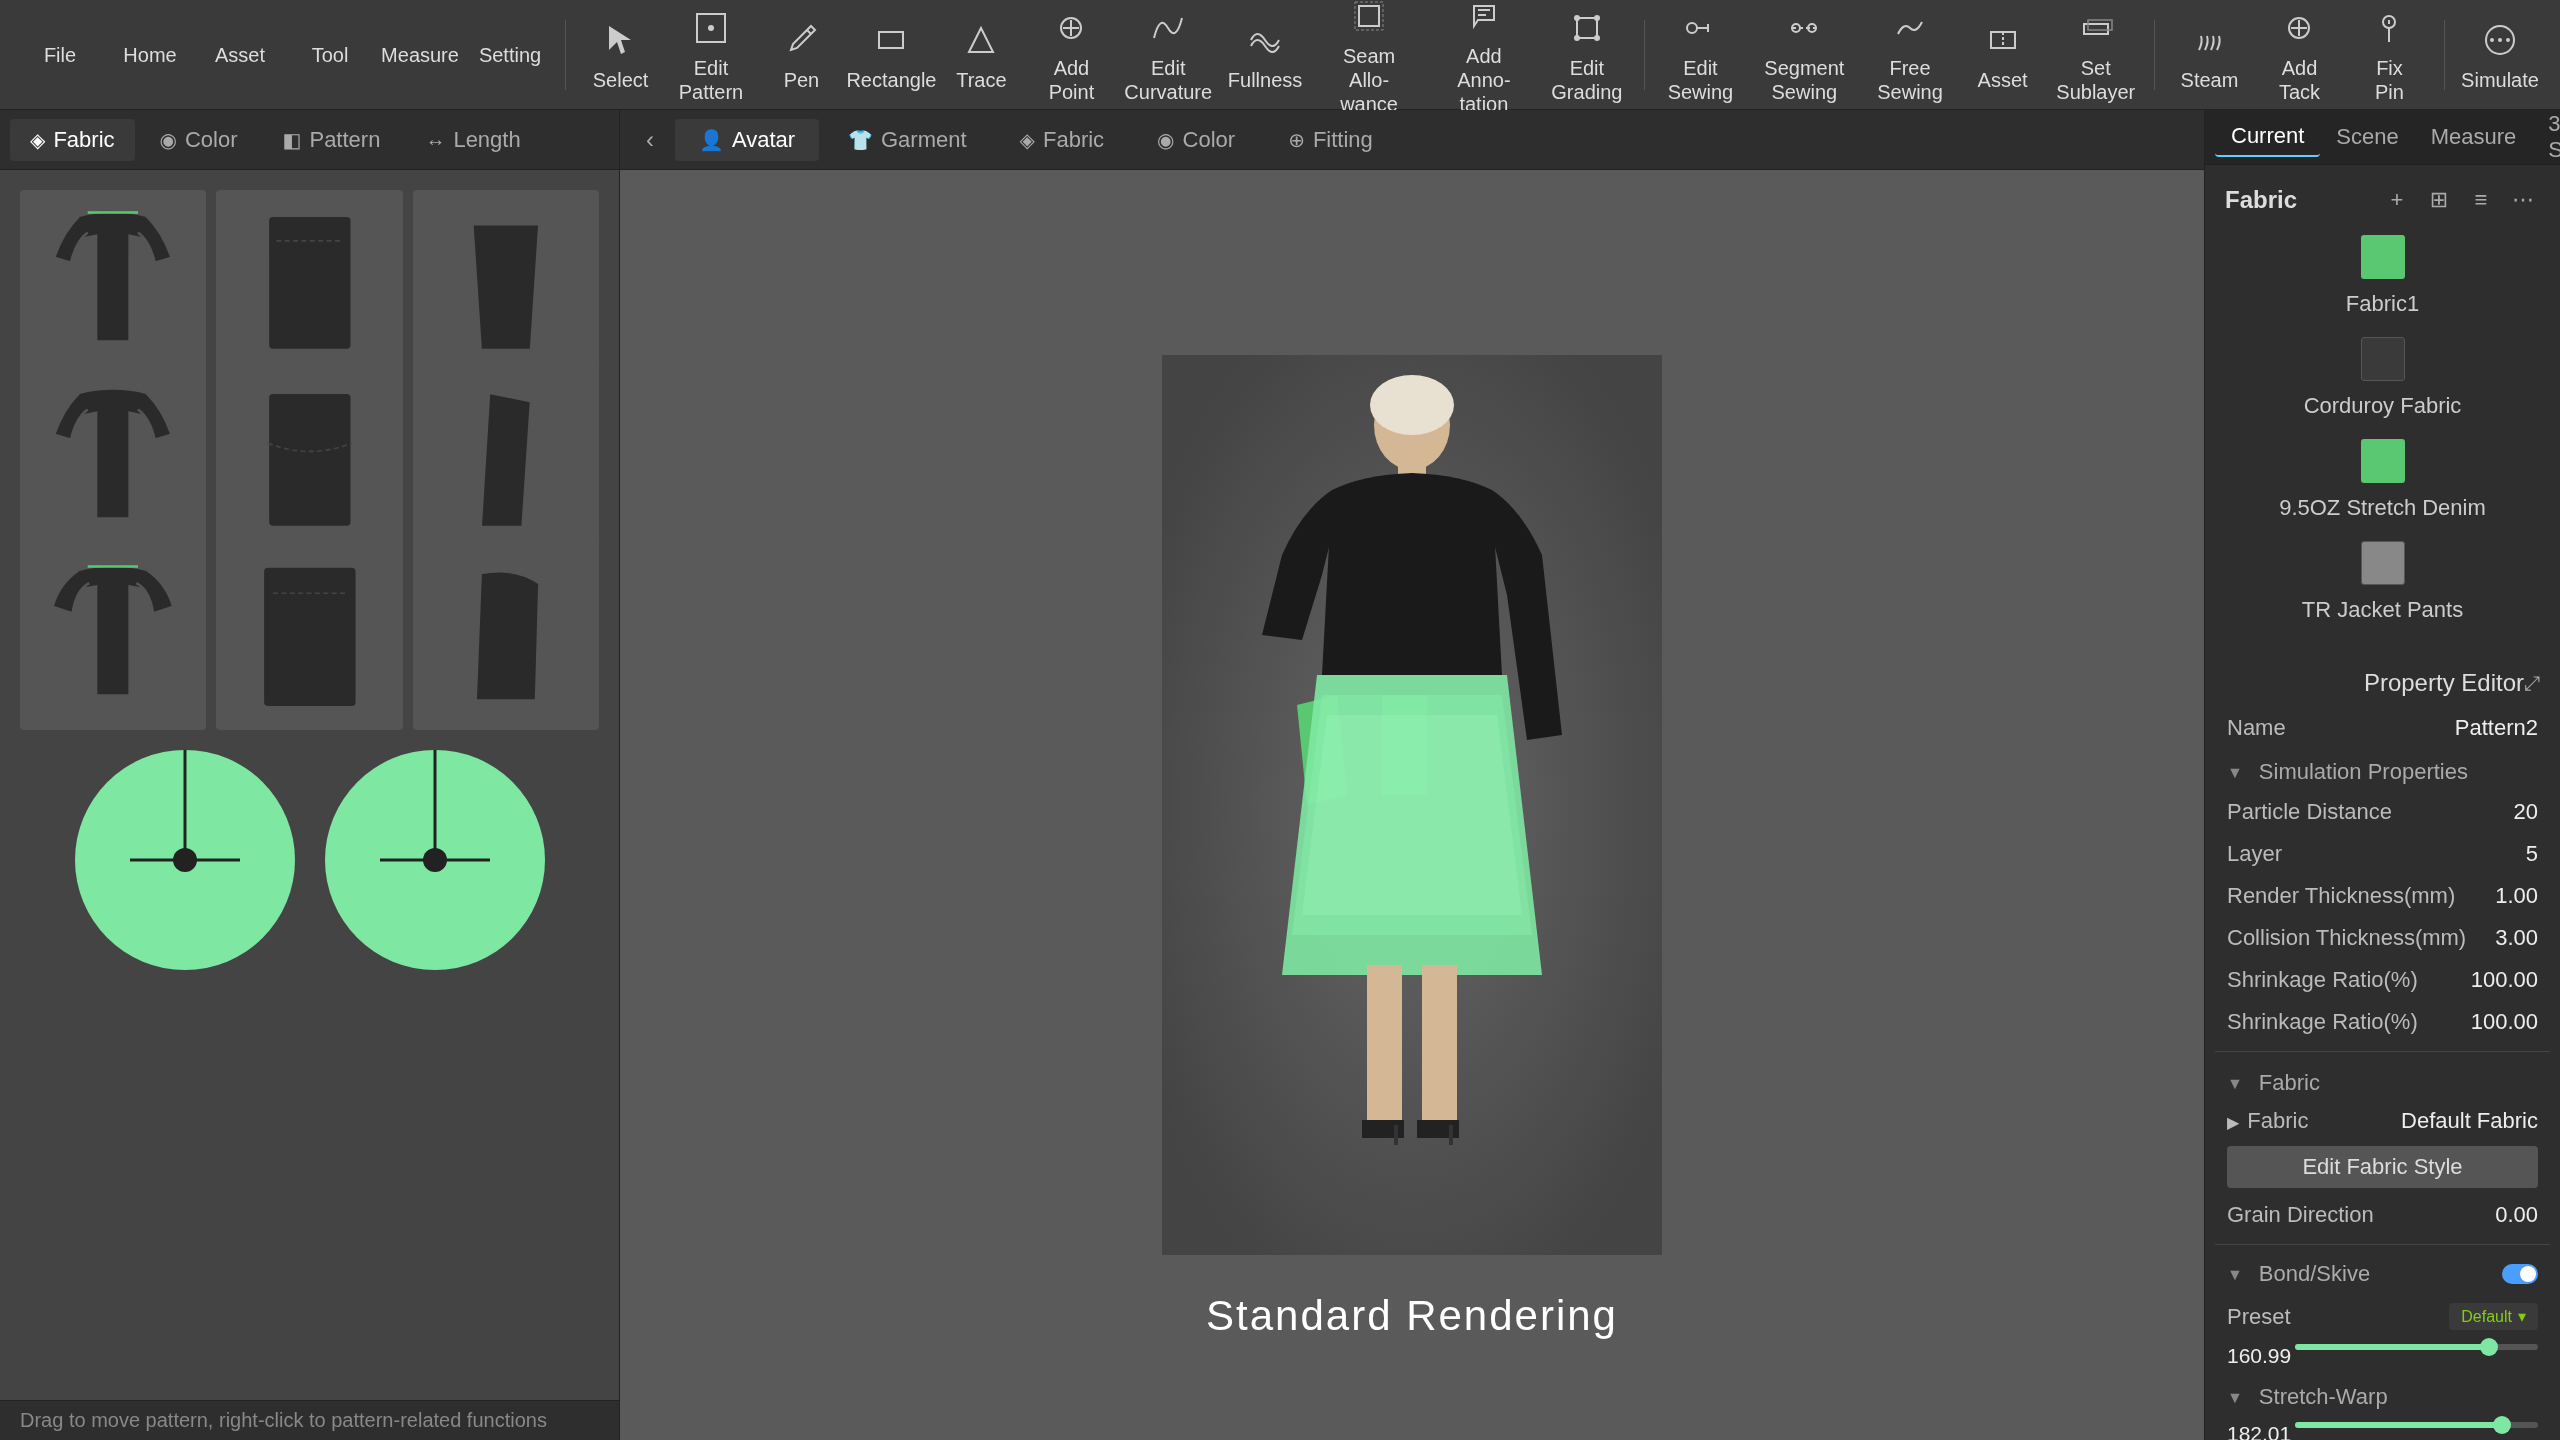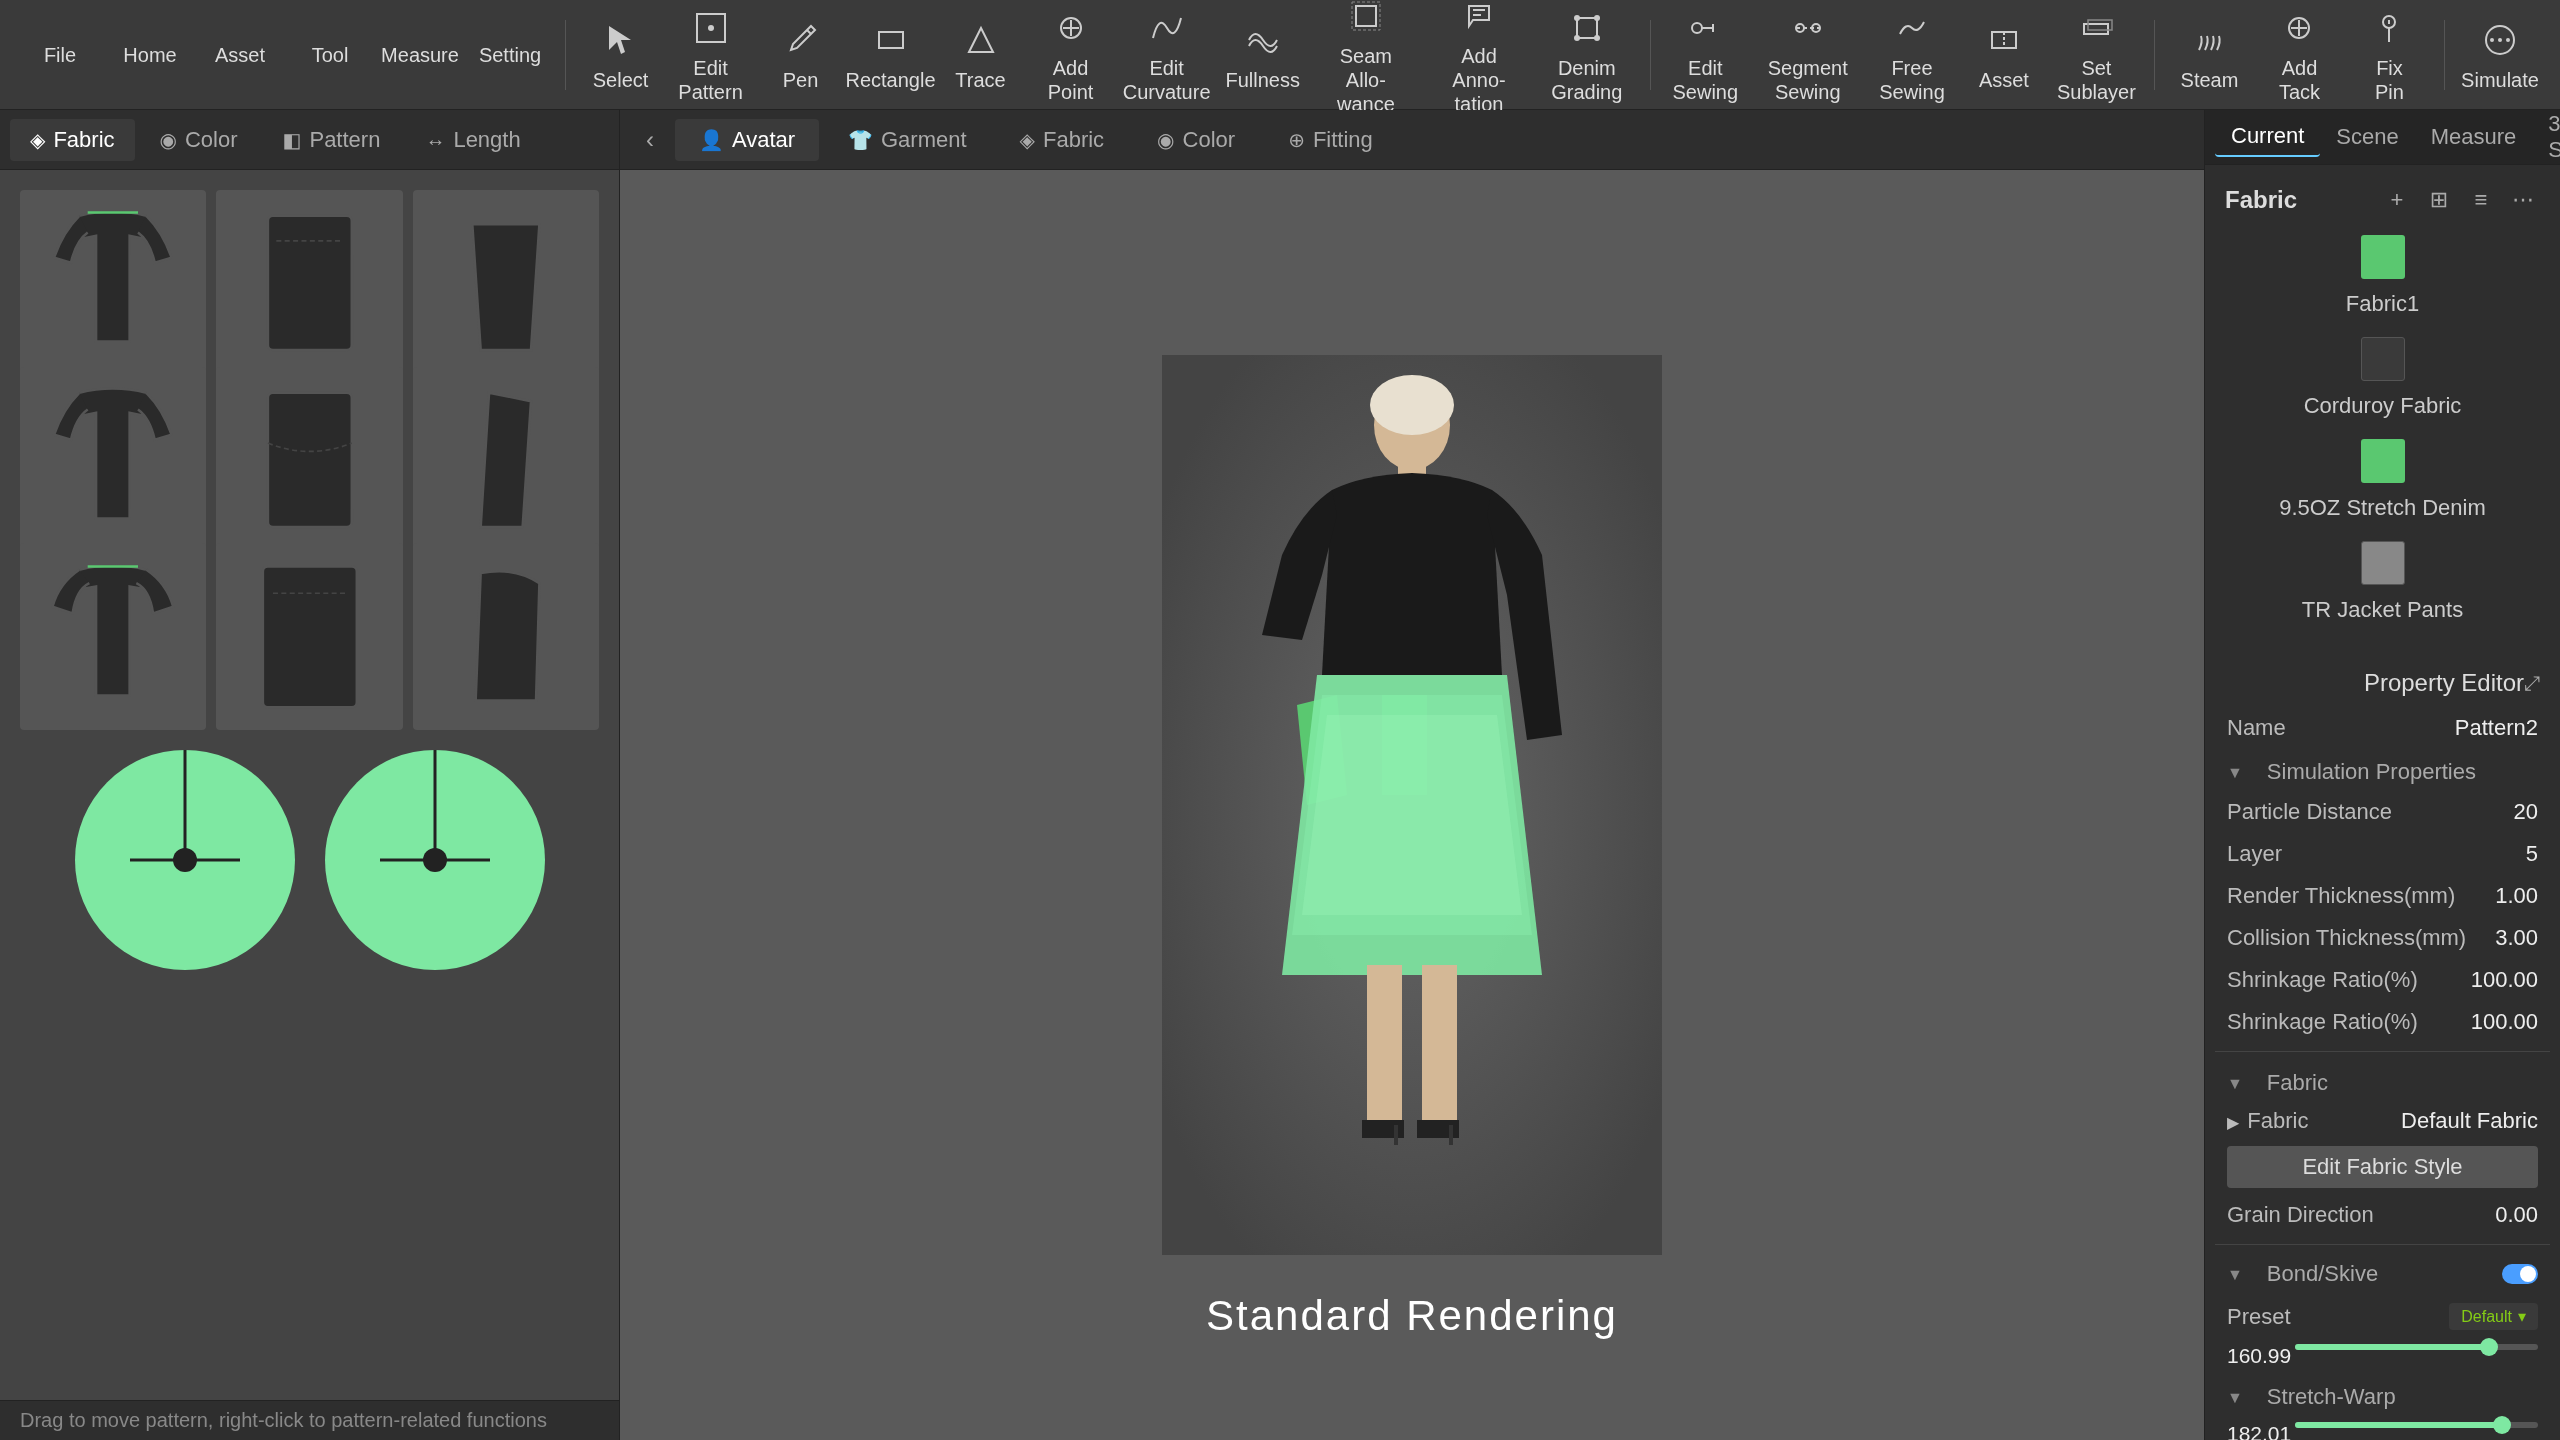--- a/index.html
+++ b/index.html
@@ -384,21 +384,21 @@
       color: #bbb;
     }
     .prop-value {
       color: #eee;
       font-size: 22px;
     }
 
     .section-label {
       display: flex;
       align-items: center;
-      gap: 24px;
+      gap: 16px;
       padding: 10px 12px 6px 12px;
       font-size: 22px;
       color: #aaa;
       cursor: pointer;
     }
     .section-label .caret {
       font-size: 18px;
       color: #888;
     }
 
@@ -641,21 +641,21 @@
   <div class="tool-item">
     <div class="tool-icon">
       <svg width="36" height="36" viewBox="0 0 36 36">
           <rect x="8" y="8" width="20" height="20" fill="none" stroke="#ccc" stroke-width="2"></rect>
           <circle cx="8" cy="8" r="3" fill="#ccc"></circle>
           <circle cx="28" cy="8" r="3" fill="#ccc"></circle>
           <circle cx="8" cy="28" r="3" fill="#ccc"></circle>
           <circle cx="28" cy="28" r="3" fill="#ccc"></circle>
         </svg>
     </div>
-    <span class="tool-label">Denim Grading</span>
+    <span class="tool-label">Edit Grading</span>
   </div>
 
   <div class="tool-divider"></div>
 
   <div class="tool-item">
     <div class="tool-icon">
       <svg width="36" height="36" viewBox="0 0 36 36">
           <circle cx="10" cy="18" r="5" fill="none" stroke="#ccc" stroke-width="2"></circle>
           <line x1="15" y1="18" x2="26" y2="18" stroke="#ccc" stroke-width="2"></line>
           <line x1="26" y1="14" x2="26" y2="22" stroke="#ccc" stroke-width="2"></line>

